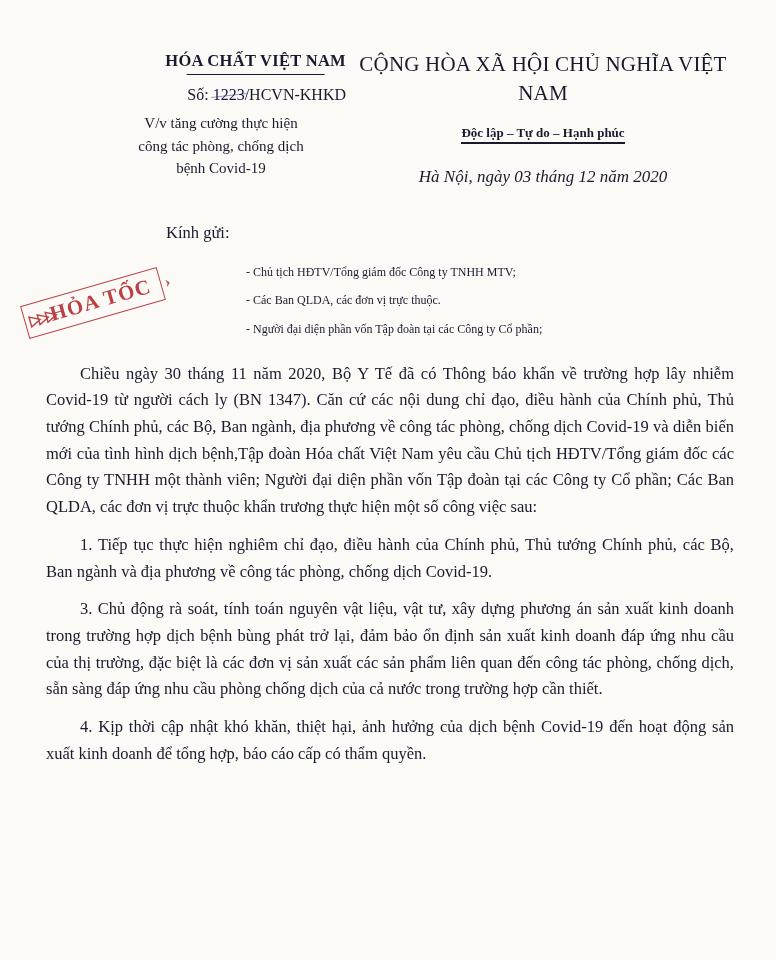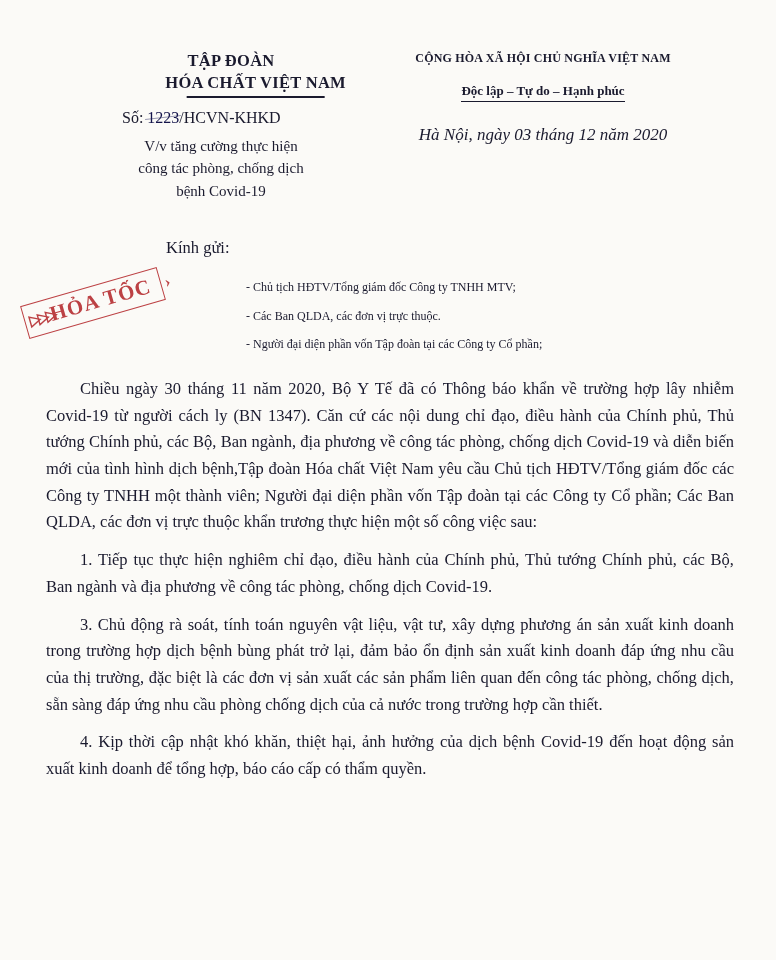--- a/index.html
+++ b/index.html
@@ -62,22 +62,22 @@
     position: absolute;
     left: 12%;
     right: 12%;
     bottom: -1px;
     height: 1.3px;
     background: #1a1a2e;
   }
   .org-underline-wrap { text-align:center; }
 
   .national-line1 {
-    font-weight: bold;
-    font-size: 12px;
+    font-weight: normal;
+    font-size: 21px;
     letter-spacing: 0.2px;
     line-height: 1.4;
   }
   .national-line2 {
     position: relative;
     display: inline-block;
     font-weight: bold;
     font-size: 13px;
     margin-top: 16px;
     padding-bottom: 2px;
@@ -88,21 +88,21 @@
     left: 0;
     right: 0;
     bottom: -1px;
     height: 1.3px;
     background: #1a1a2e;
   }
 
   .doc-number {
     margin-top: 12px;
     font-size: 16px;
-    text-align: left;
+    text-align: right;
     padding-left: 6px;
     white-space: nowrap;
   }
   .doc-number .num {
     position: relative;
     display: inline-block;
     font-weight: normal;
     color: #13134a;
   }
   .doc-number .num::before {
@@ -195,21 +195,20 @@
   }
 </style>
 </head>
 <body>
 
 <div class="page">
 
   <div class="header">
 
     <div class="header-left">
-      <div class="org-line1">TẬP ĐOÀN</div>
       <div class="org-underline-wrap">
         <div class="org-line2">HÓA CHẤT VIỆT NAM</div>
       </div>
       <div class="doc-number">
         <span>Số:</span>
         <span class="num">1223</span><span>/HCVN-KHKD</span>
       </div>
       <div class="subject">
         <div>V/v tăng cường thực hiện</div>
         <div>công tác phòng, chống dịch</div>

